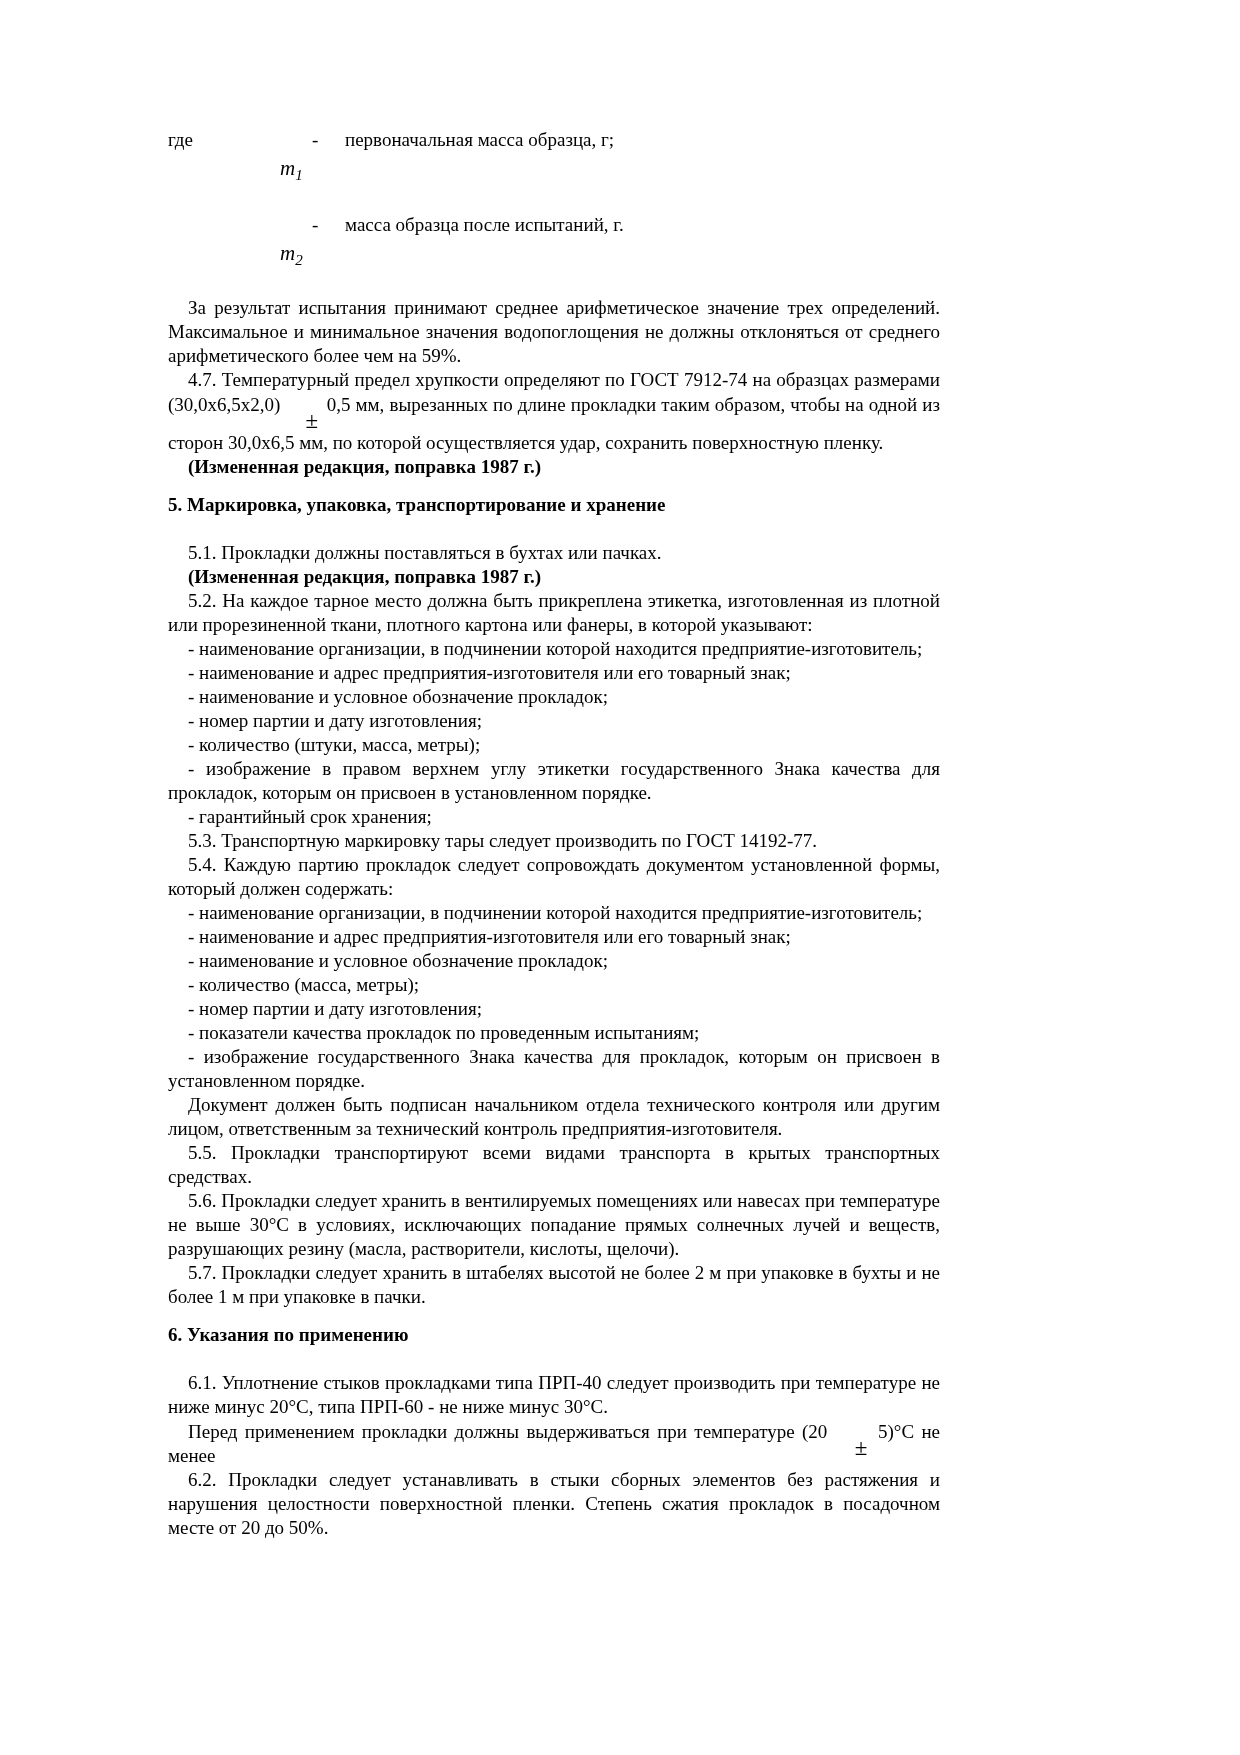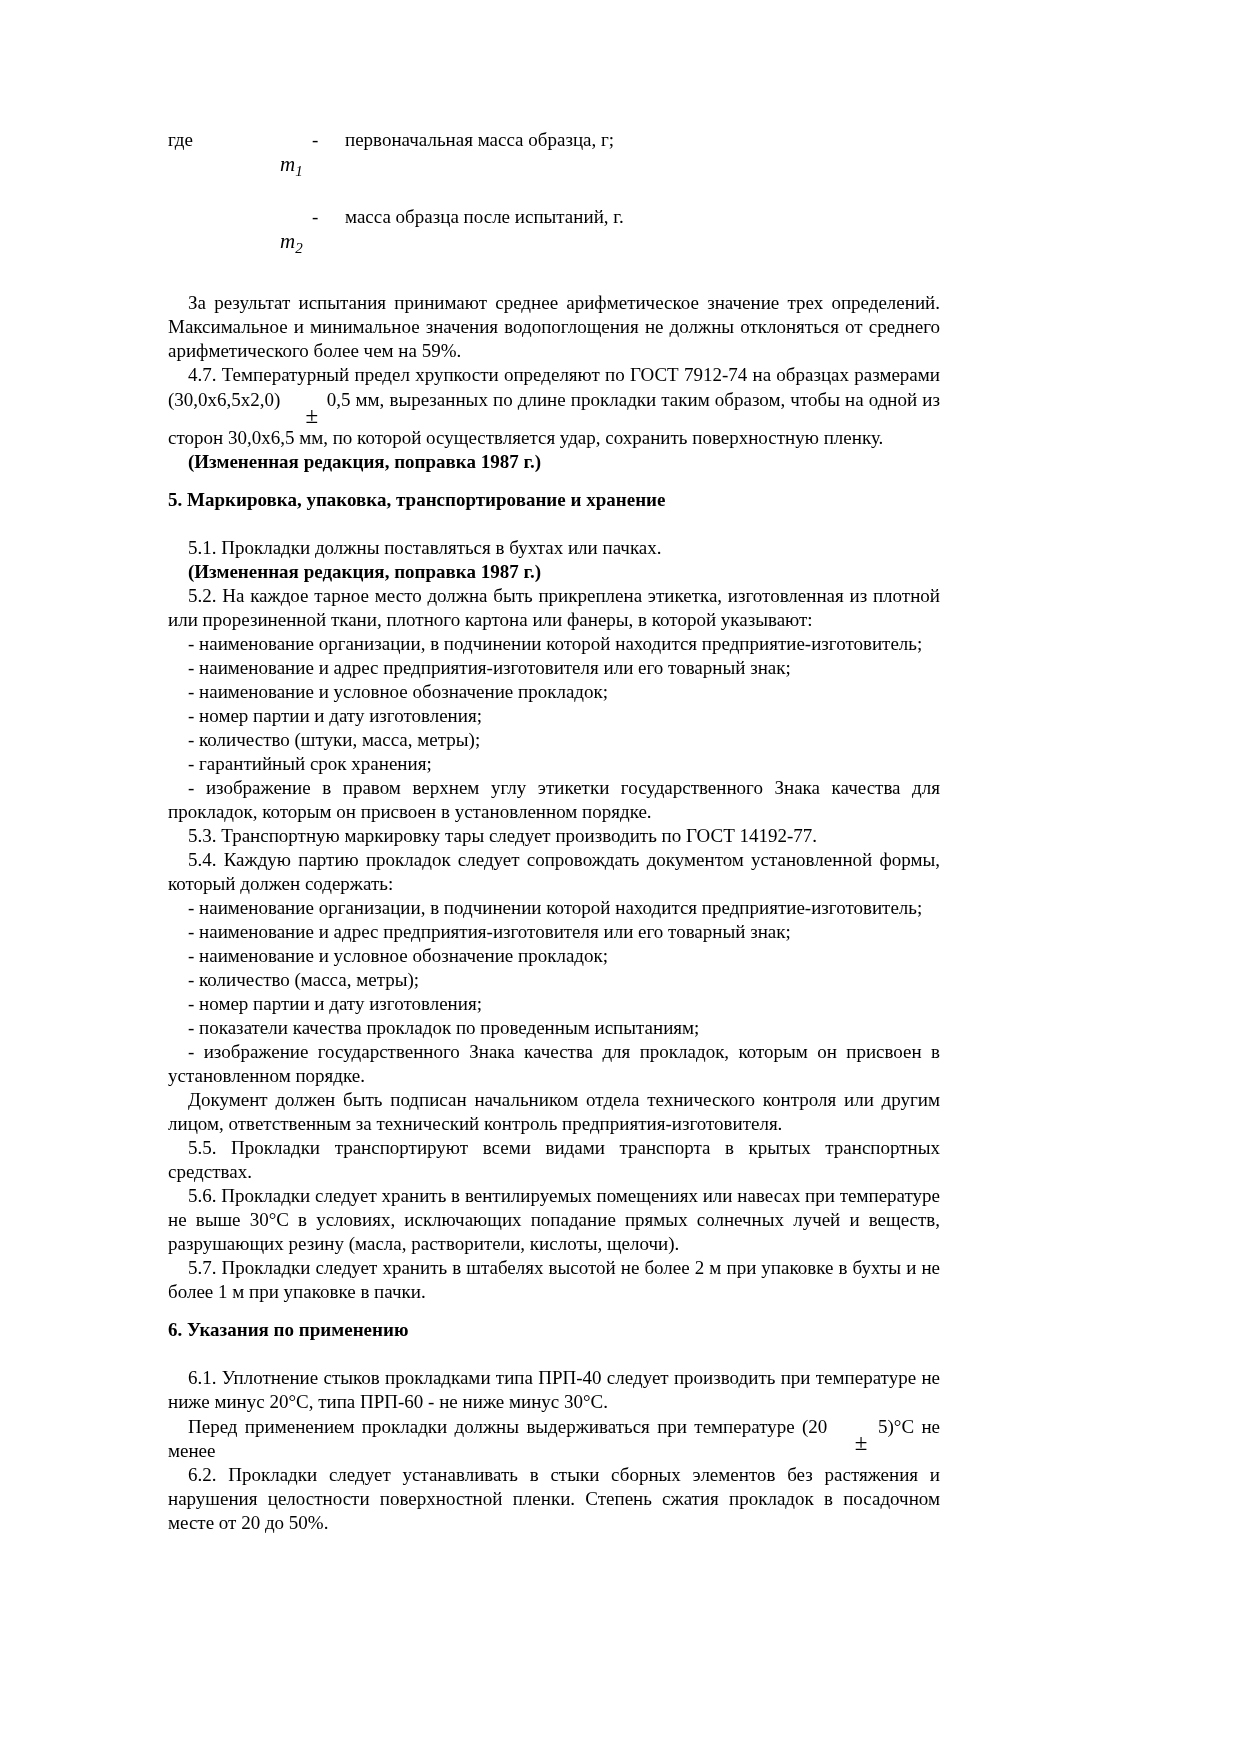--- a/index.html
+++ b/index.html
@@ -18,31 +18,31 @@
   .content {
     position: absolute;
     left: 168px;
     top: 128px;
     width: 772px;
     font-size: 19px;
     line-height: 24px;
   }
 
   
-  .formula-defs { margin-bottom: 31px; }
+  .formula-defs { margin-bottom: 20px; }
   .def-row { display: flex; text-align: left; }
   .def-row.second { margin-top: 22px; }
   .fd-where { width: 144px; flex: 0 0 144px; }
   .fd-dash  { width: 33px;  flex: 0 0 33px; }
   .fd-text  { flex: 1; }
   .def-sym {
     margin-left: 112px;
     font-style: italic;
     font-size: 21px;
-    line-height: 24px;
+    line-height: 32px;
   }
   .def-sym sub { font-size: 15px; font-style: italic; }
 
   
   .para {
     text-align: justify;
     text-indent: 20px;
     line-height: 24px;
   }
   .para.justify-all { text-align-last: justify; }
@@ -102,22 +102,22 @@
 
     <div class="para">5.1. Прокладки должны поставляться в бухтах или пачках.</div>
     <div class="para bold">(Измененная редакция, поправка 1987 г.)</div>
     <div class="para">5.2. На каждое тарное место должна быть прикреплена этикетка, изготовленная из плотной или прорезиненной ткани, плотного картона или фанеры, в которой указывают:</div>
 
     <div class="para">- наименование организации, в подчинении которой находится предприятие-изготовитель;</div>
     <div class="para">- наименование и адрес предприятия-изготовителя или его товарный знак;</div>
     <div class="para">- наименование и условное обозначение прокладок;</div>
     <div class="para">- номер партии и дату изготовления;</div>
     <div class="para">- количество (штуки, масса, метры);</div>
+    <div class="para">- изображение в правом верхнем углу этикетки государственного Знака качества для прокладок, которым он присвоен в установленном порядке.</div>
     <div class="para">- гарантийный срок хранения;</div>
-    <div class="para">- изображение в правом верхнем углу этикетки государственного Знака качества для прокладок, которым он присвоен в установленном порядке.</div>
 
     <div class="para">5.3. Транспортную маркировку тары следует производить по ГОСТ 14192-77.</div>
     <div class="para">5.4. Каждую партию прокладок следует сопровождать документом установленной формы, который должен содержать:</div>
 
     <div class="para">- наименование организации, в подчинении которой находится предприятие-изготовитель;</div>
     <div class="para">- наименование и адрес предприятия-изготовителя или его товарный знак;</div>
     <div class="para">- наименование и условное обозначение прокладок;</div>
     <div class="para">- количество (масса, метры);</div>
     <div class="para">- номер партии и дату изготовления;</div>
     <div class="para">- показатели качества прокладок по проведенным испытаниям;</div>

